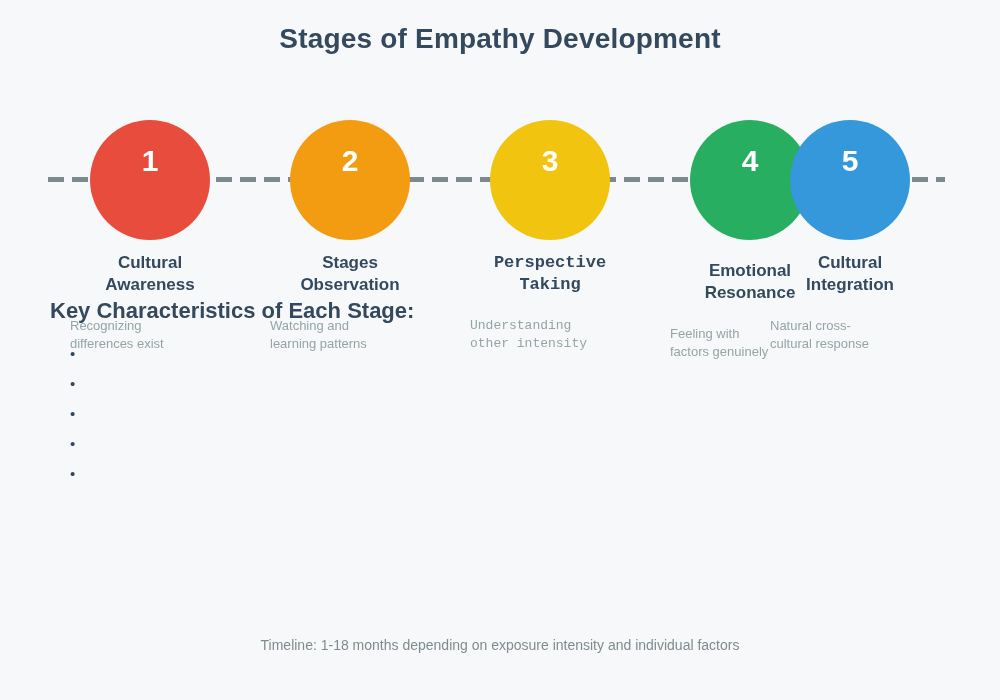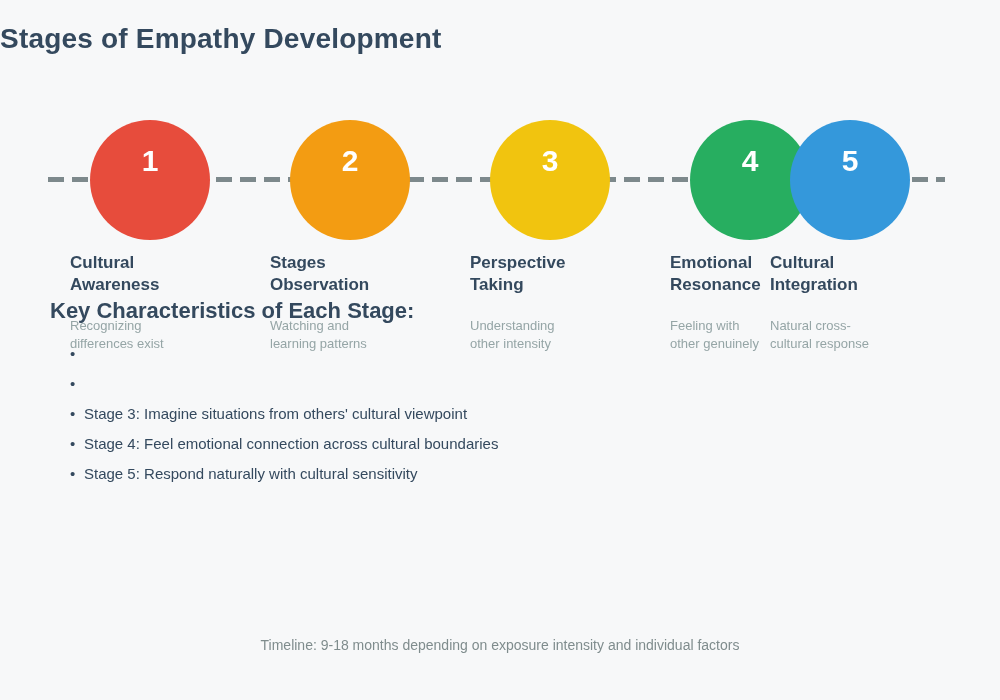--- a/index.html
+++ b/index.html
@@ -12,21 +12,21 @@
   html,body{margin:0;padding:0;}
   body{
     width:1000px;height:700px;
     background:var(--bg);
     font-family:"Liberation Sans", sans-serif;
     position:relative;
     overflow:hidden;
   }
   .page-title{
     position:absolute;top:22px;left:0;width:1000px;
-    text-align:left;
+    text-align:center;
     font-size:28px;font-weight:bold;color:var(--ink);
     line-height:34px;
     letter-spacing:0.2px;
   }
   .connector{
     position:absolute;left:48px;top:177px;width:897px;height:5px;
     background:repeating-linear-gradient(90deg,var(--dash) 0 16px,transparent 16px 24px);
     z-index:1;
   }
   .circle{
@@ -35,34 +35,35 @@
     z-index:2;
   }
   .circle .num{
     position:absolute;top:26px;left:0;width:100%;
     text-align:center;
     font-size:30px;line-height:30px;font-weight:bold;color:#ffffff;
   }
   .c1{left:90px;}  .c2{left:290px;}  .c3{left:490px;}  .c4{left:690px;}  .c5{left:790px;}
   .stage-label{
     position:absolute;top:252px;width:160px;
+    text-align:center;
     font-size:17px;font-weight:bold;color:var(--ink);
     line-height:22px;
     white-space:pre-line;
     z-index:3;
   }
   .stage-desc{
     position:absolute;top:317px;width:160px;
     text-align:left;
     font-size:13px;color:var(--muted);
     line-height:18px;
     white-space:pre-line;
     z-index:1;
   }
-  .p1{left:70px;} .p2{left:270px;} .p3{left:470px;} .p4{left:670px;} .p5{left:770px;}
+  .p1{left:70px;} .p2{left:270px;} .p3{left:470px;font-family:Liberation Mono, monospace;} .p4{left:670px;margin-top:8px;} .p5{left:770px;}
   .section-heading{
     position:absolute;left:50px;top:298px;
     font-size:22px;font-weight:bold;color:var(--ink);
     z-index:5;
   }
   .char-list{
     position:absolute;left:70px;top:339px;width:640px;
     z-index:4;
   }
   .char-item{
@@ -111,40 +112,37 @@
 <div class="stage-label p5">Cultural
 Integration</div>
 
 <div class="stage-desc p1">Recognizing
 differences exist</div>
 <div class="stage-desc p2">Watching and
 learning patterns</div>
 <div class="stage-desc p3">Understanding
 other intensity</div>
 <div class="stage-desc p4">Feeling with
-other genuinely</div>
+factors genuinely</div>
 <div class="stage-desc p5">Natural cross-
 cultural response</div>
 
 <div class="section-heading">Key Characteristics of Each Stage:</div>
 
 <div class="char-list">
   <div class="char-item">
     <span class="bullet">•</span>
   </div>
   <div class="char-item">
     <span class="bullet">•</span>
   </div>
   <div class="char-item">
     <span class="bullet">•</span>
-    <span>Stage 3: Imagine situations from others' cultural viewpoint</span>
   </div>
   <div class="char-item">
     <span class="bullet">•</span>
-    <span>Stage 4: Feel emotional connection across cultural boundaries</span>
   </div>
   <div class="char-item">
     <span class="bullet">•</span>
-    <span>Stage 5: Respond naturally with cultural sensitivity</span>
   </div>
 </div>
 
-<div class="footer-note">Timeline: 9-18 months depending on exposure intensity and individual factors</div>
+<div class="footer-note">Timeline: 1-18 months depending on exposure intensity and individual factors</div>
 
 </body></html>

